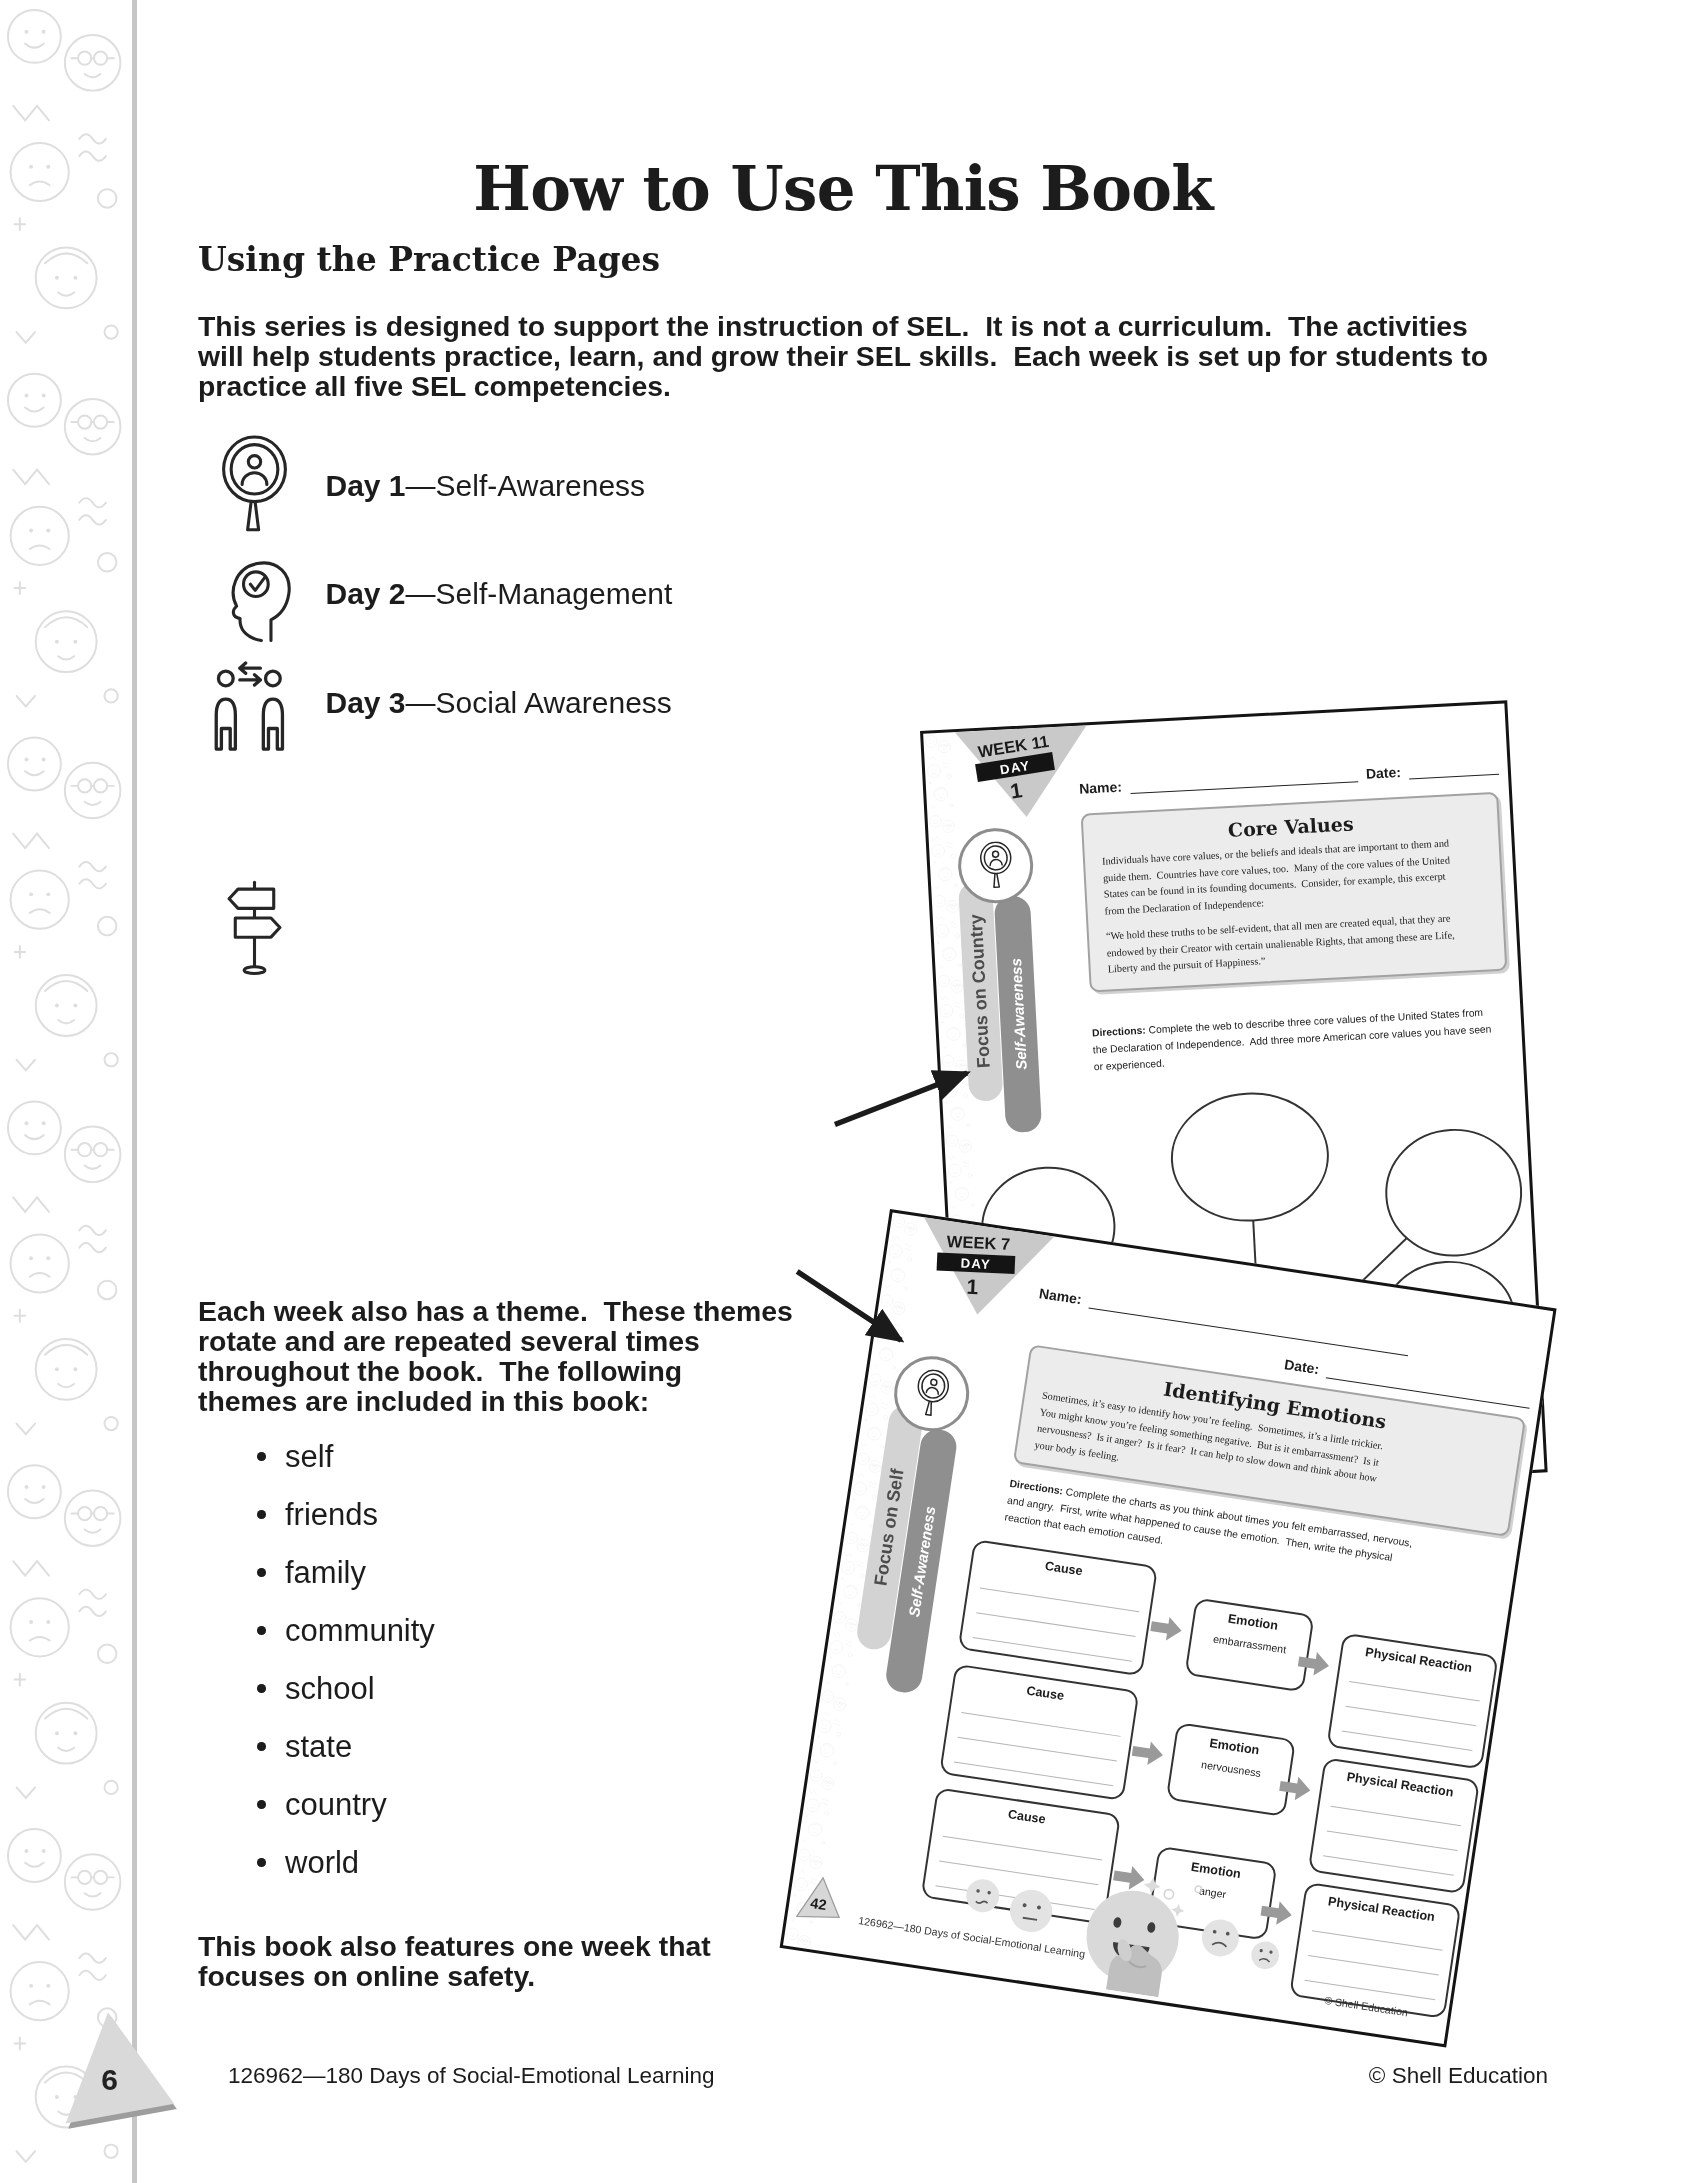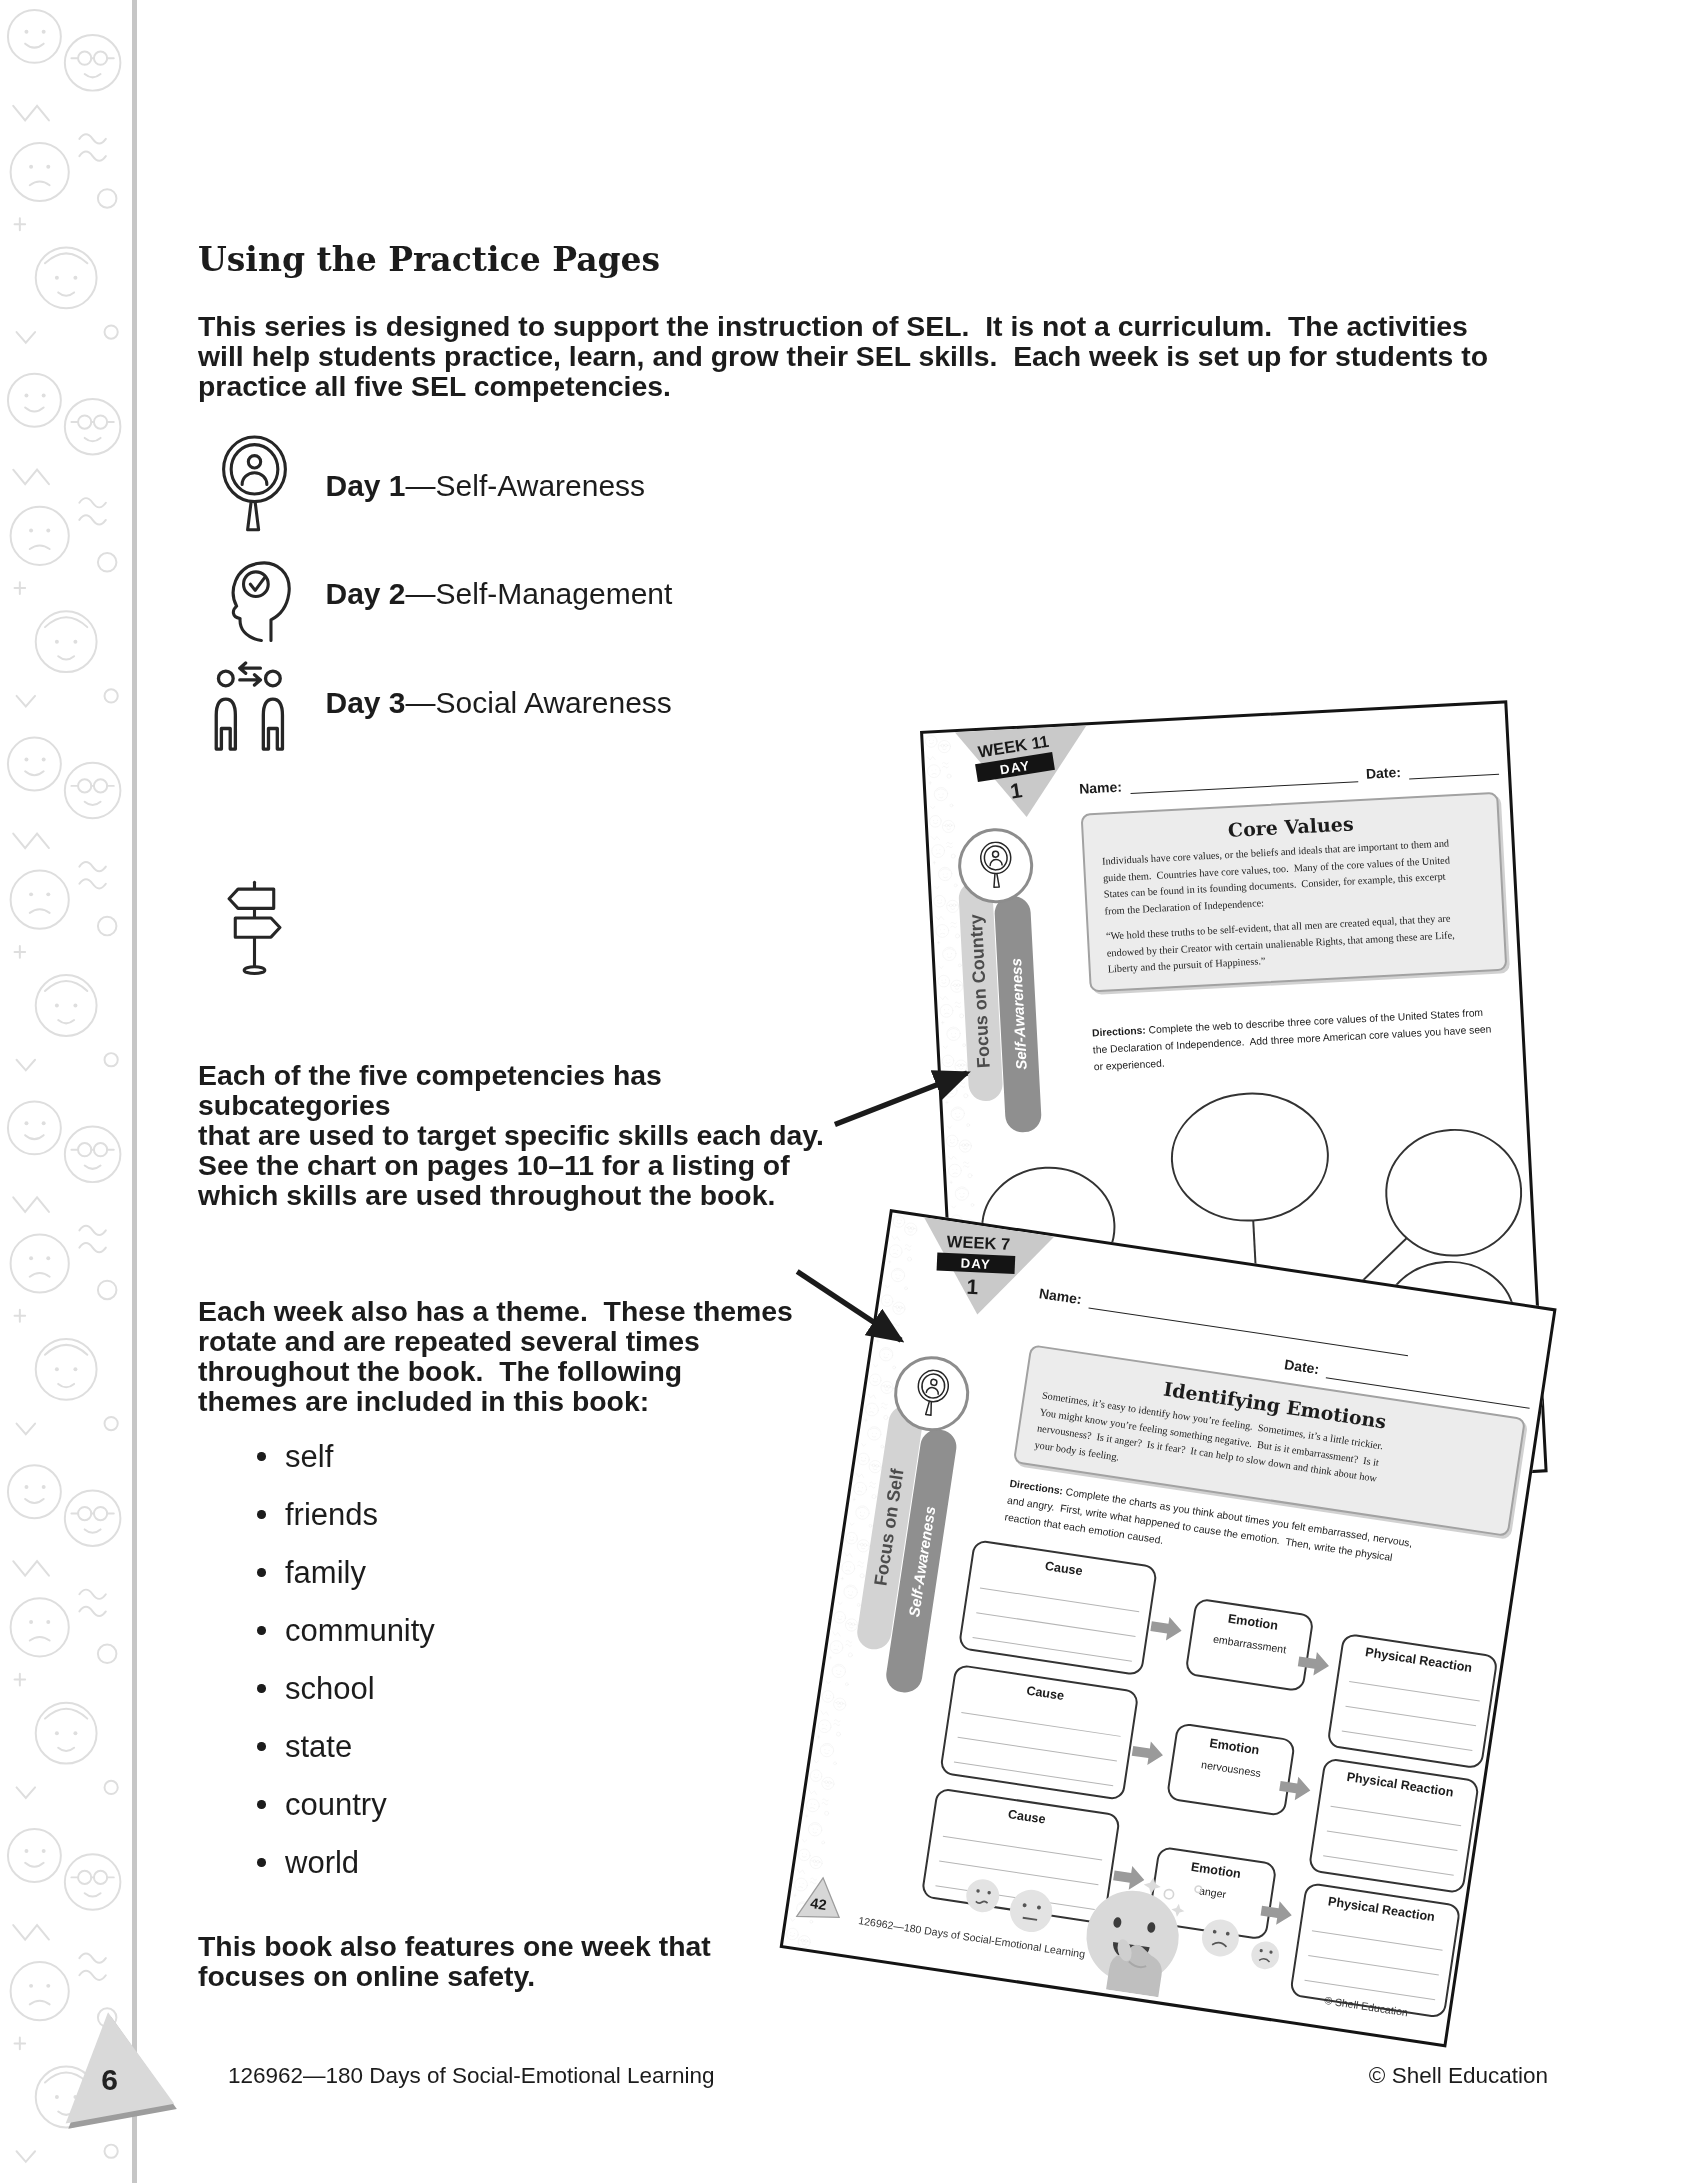--- a/index.html
+++ b/index.html
@@ -150,20 +150,21 @@
   <svg class="doodle-strip" viewBox="0 0 195 3300">
     <use href="#doodles" y="0"></use>
       <use href="#doodles" y="550"></use>
       <use href="#doodles" y="1100"></use>
     <use href="#doodles" y="1650"></use>
       <use href="#doodles" y="2200"></use>
       <use href="#doodles" y="2750"></use>
   </svg>
   <div class="strip-line"></div>
 
+  <h1 class="title">How to Use This Book</h1>
   <h2 class="h2">Using the Practice Pages</h2>
   <p class="para p1">This series is designed to support the instruction of SEL.  It is not a curriculum.  The activities
 will help students practice, learn, and grow their SEL skills.  Each week is set up for students to
 practice all five SEL competencies.</p>
 
   <div class="dayrow" style="top:433px">
     <span class="dayicon">
       <svg viewBox="0 0 110 150">
           <use href="#magnifier-person"></use>
         </svg>
@@ -197,24 +198,20 @@
     <span class="dayicon">
       <svg viewBox="0 0 120 150" stroke="#262626" stroke-width="4.5" fill="#fff" stroke-linecap="round" stroke-linejoin="round">
         <line x1="60" y1="12" x2="60" y2="136"></line>
         <path d="M88,22 h-52 l-13,14 13,14 h52 z"></path>
         <path d="M32,64 h52 l13,14 -13,14 h-52 z"></path>
         <ellipse cx="60" cy="140" rx="15" ry="5"></ellipse>
       </svg>
     </span>
   </div>
 
-  <p class="para p2">Each of the five competencies has subcategories
-that are used to target specific skills each day.
-See the chart on pages 10–11 for a listing of
-which skills are used throughout the book.</p>
   <p class="para p3">Each week also has a theme.  These themes
 rotate and are repeated several times
 throughout the book.  The following
 themes are included in this book:</p>
   <ul class="themes">
     <li>self</li>
     <li>friends</li>
     <li>family</li>
     <li>community</li>
     <li>school</li>

